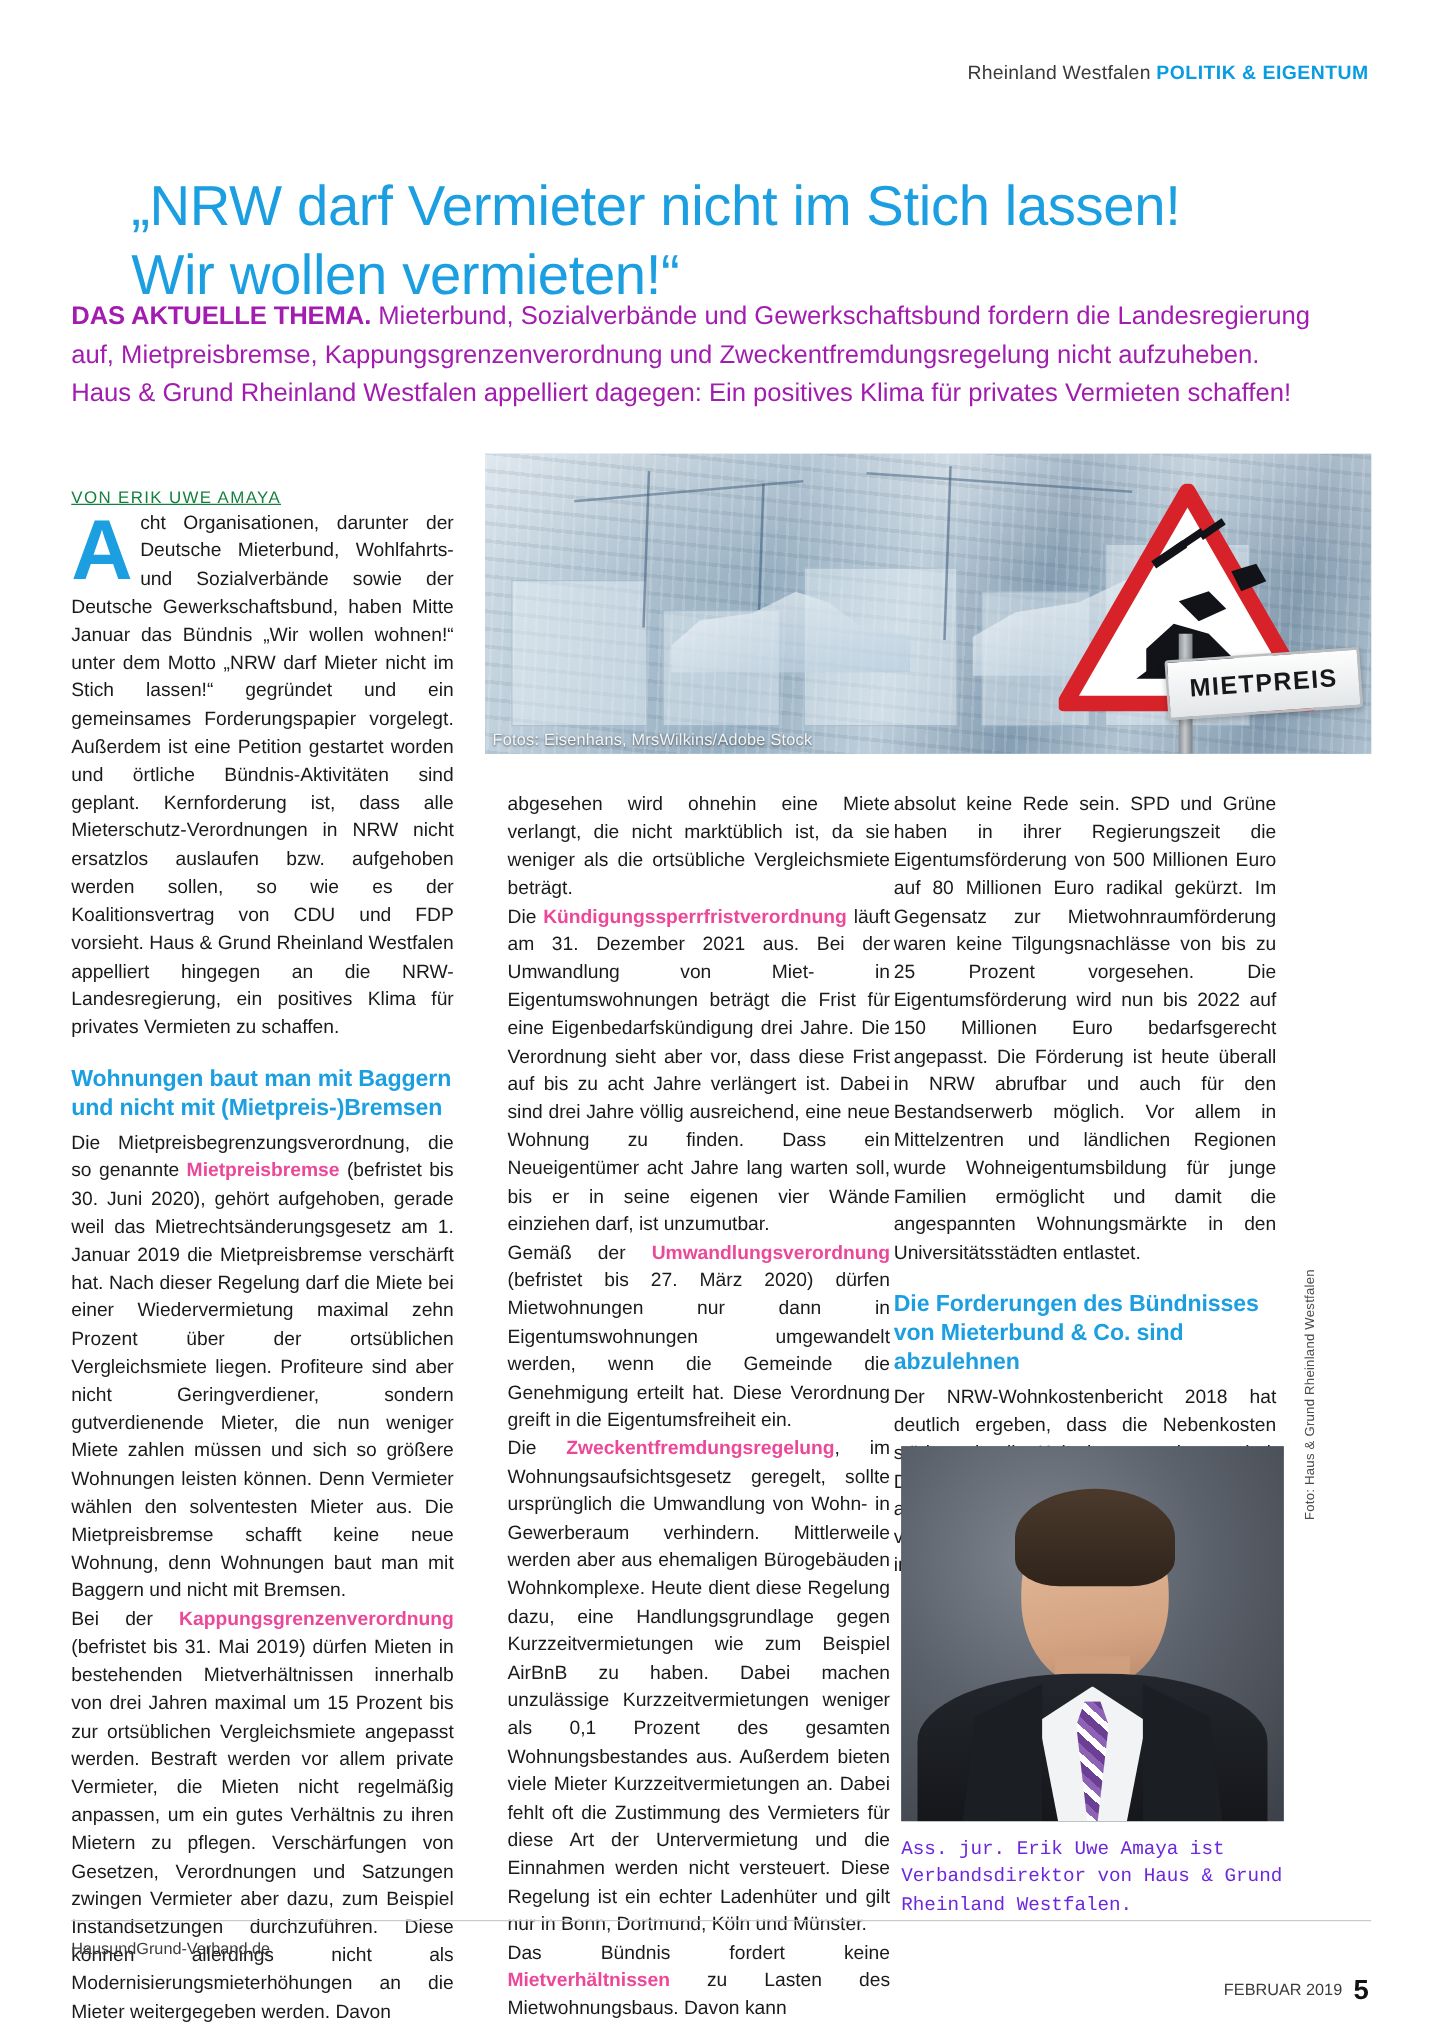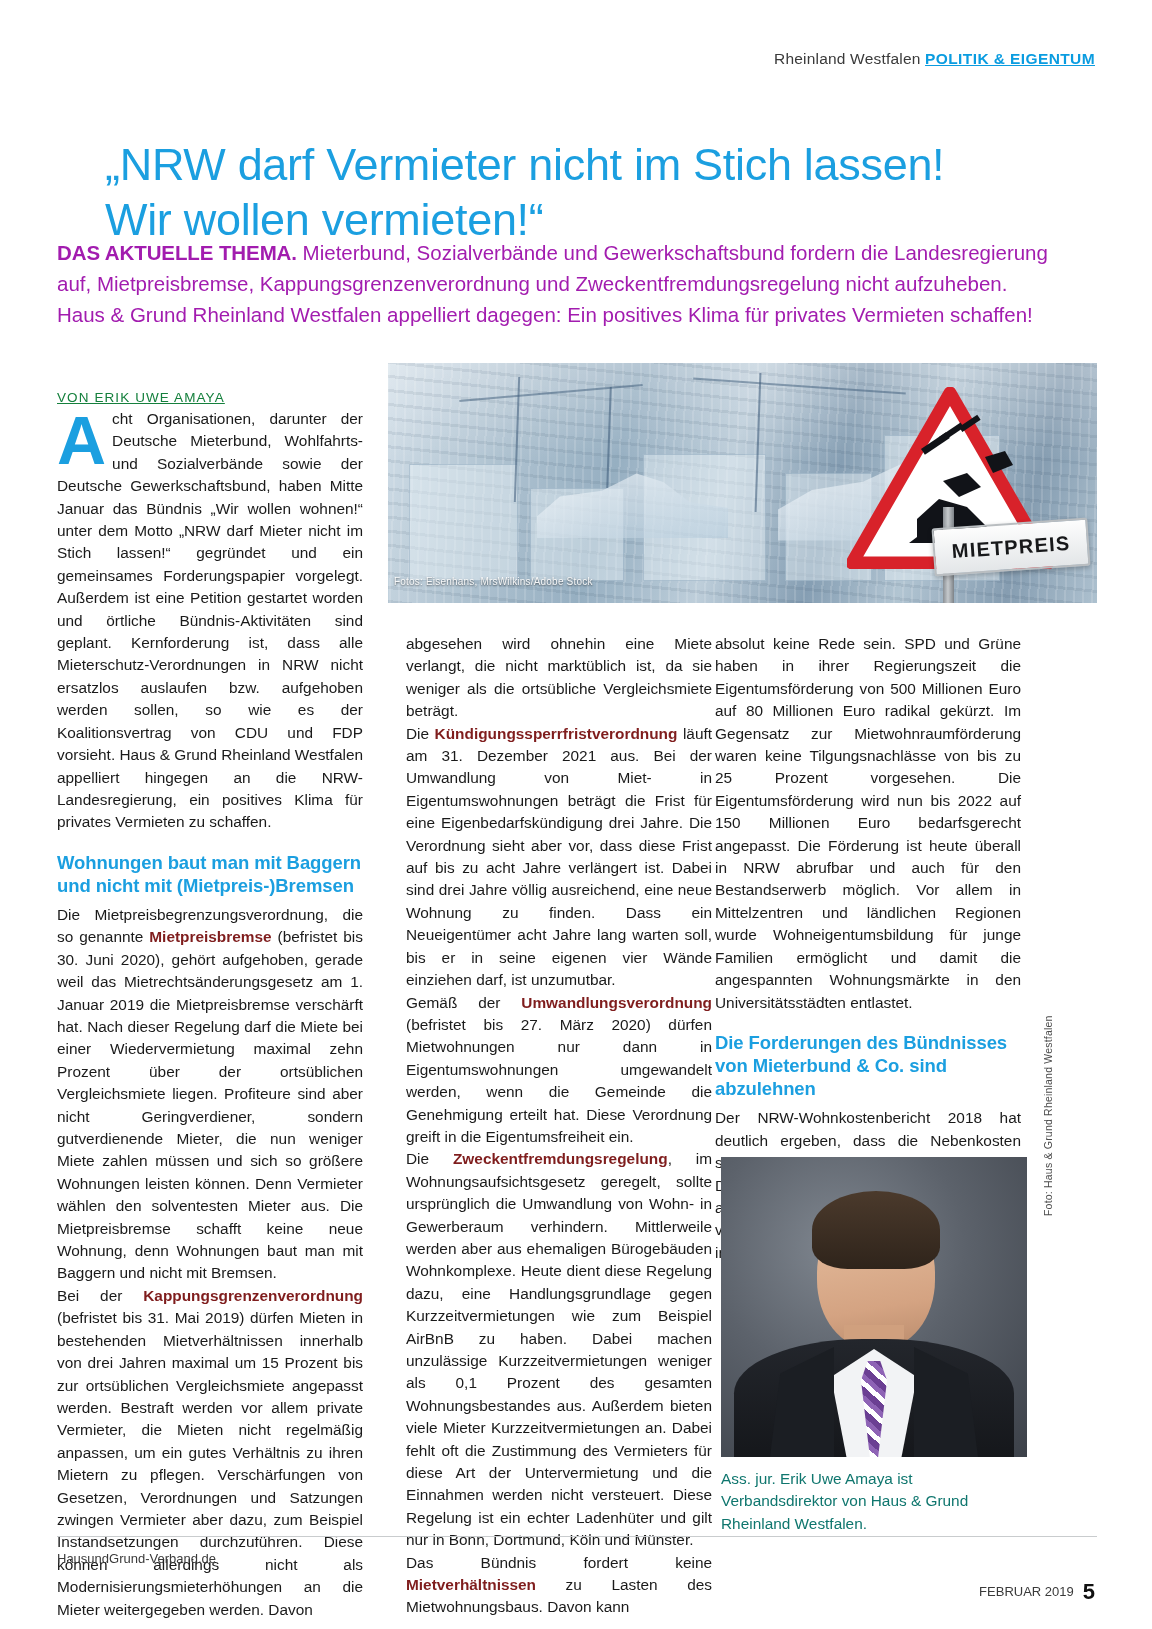--- a/index.html
+++ b/index.html
@@ -27,21 +27,20 @@
     right: 57px;
     font-size: 15.5px;
     letter-spacing: 0.2px;
     color: #3a3a3a;
     white-space: nowrap;
   }
   .runhead .accent {
     color: #0a9ce0;
     font-weight: bold;
     letter-spacing: 0.4px;
-    text-decoration: underline;
   }
 
   
   .headline {
     position: absolute;
     top: 108px;
     left: 57px;
     width: 1040px;
     color: #1b9fe0;
     font-size: 45px;
@@ -190,22 +189,22 @@
   }
   .plate span {
     font-size: 20px;
     font-weight: bold;
     letter-spacing: 1.2px;
     color: #17181a;
   }
   .photo-credit-hero {
     position: absolute;
     left: 6px;
-    bottom: 16px;
-    font-size: 10px;
+    bottom: 4px;
+    font-size: 13px;
     color: rgba(255,255,255,.92);
     letter-spacing: .2px;
     text-shadow: 0 1px 2px rgba(0,0,0,.6);
   }
 
   
   .col {
     position: absolute;
     width: 306px;
     font-size: 15.4px;
@@ -231,21 +230,21 @@
 
   .subhead {
     color: #1b9fe0;
     font-size: 18.5px;
     line-height: 1.25;
     font-weight: bold;
     margin: 17px 0 7px 0;
     text-align: left;
     letter-spacing: -0.1px;
   }
-  .hl { color: #7f1d1d; font-weight: bold; }
+  .hl { color: #ec4899; font-weight: bold; }
 
   .endmark {
     display: inline-block;
     width: 12px;
     height: 12px;
     background: #1b9fe0;
     vertical-align: -1px;
     float: right;
     margin-top: 6px;
   }
@@ -334,21 +333,22 @@
   .p-lapel-l { left: 50%; margin-left: -104px; clip-path: polygon(100% 0%, 100% 100%, 0% 100%, 16% 24%); }
   .p-lapel-r { left: 50%; margin-left: 40px;  clip-path: polygon(0% 0%, 84% 24%, 100% 100%, 0% 100%); }
 
   .portrait-caption {
     position: absolute;
     left: 721px;
     top: 1468px;
     width: 310px;
     font-size: 15.4px;
     line-height: 1.45;
-    color: #0f766e;
+    color: #6d28d9;
+    font-family: Liberation Mono, monospace;
   }
   .vcredit {
     position: absolute;
     left: 1042px;
     top: 1216px;
     font-size: 10.5px;
     color: #4b4b4b;
     white-space: nowrap;
     transform: rotate(-90deg);
     transform-origin: left top;

